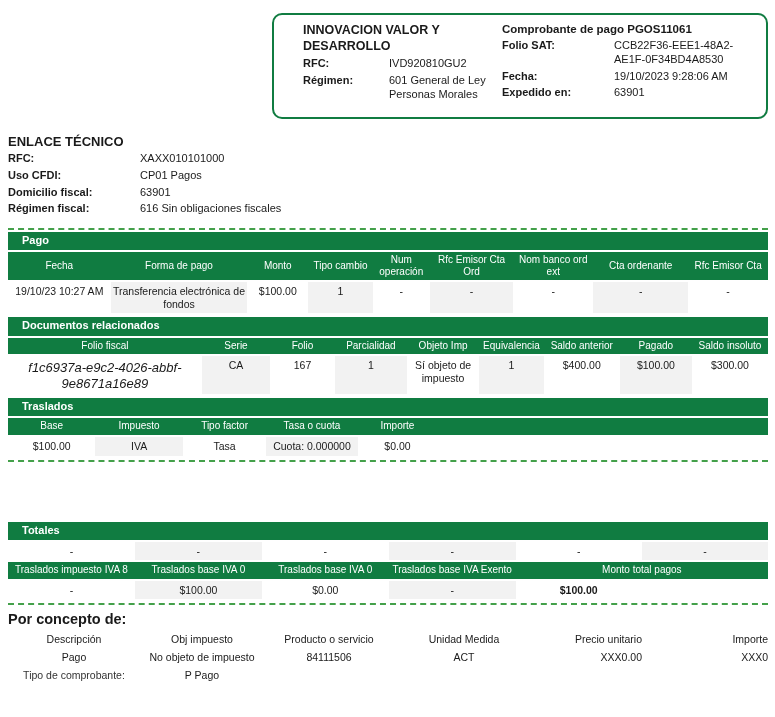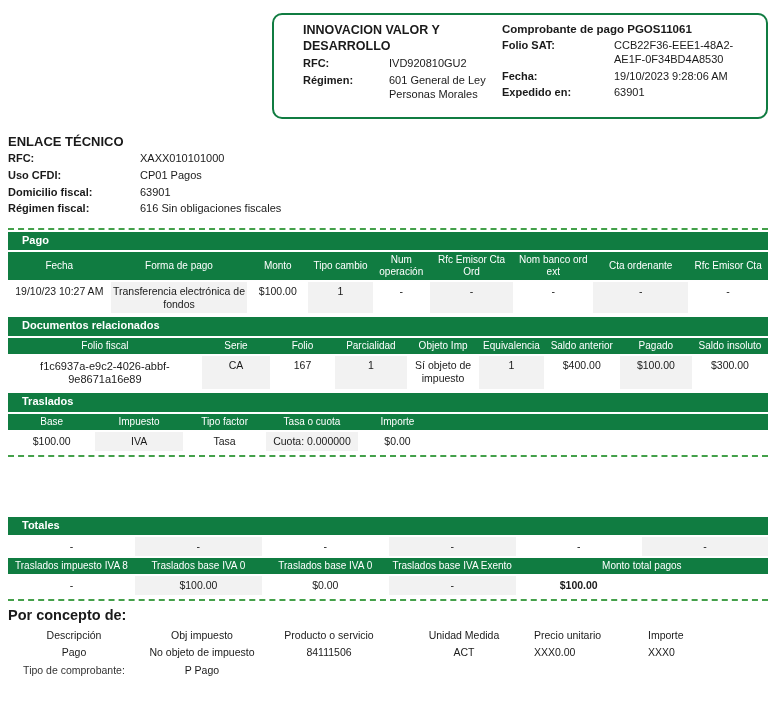--- a/index.html
+++ b/index.html
@@ -49,29 +49,29 @@
   th{
     background:var(--green);color:#fff;font-weight:normal;font-size:10px;
     padding:2px 2px 3px;text-align:center;line-height:1.15;
   }
   td{
     text-align:center;font-size:10.5px;padding:3px 2px;line-height:1.2;
     vertical-align:top;background:#fff;
   }
   td.g{background:var(--gray);}
   td.b{font-weight:bold;}
-  td.sm{font-size:11px;padding-top:4px;}
+  td.sm{font-size:13px;padding-top:4px;font-style:italic;}
   
   .totales{margin-top:60px;}
   
   .concepto{margin:6px 7px 0 8px;}
   .concepto-title{font-weight:bold;font-size:14.5px;margin-bottom:4px;}
   .cgrid{display:grid;grid-template-columns:132px 112px 130px 128px 1fr 120px;column-gap:6px;}
   .cgrid div{font-size:10.5px;line-height:1.3;padding:2px 0;text-align:center;}
-  .cgrid .num{text-align:left;}
+  .cgrid .num{text-align:right;}
   .tipo-label{font-size:9px;color:#333;}
 </style>
 </head>
 <body>
 
 <div class="hbox">
   <div class="hbox-left">
     <div class="emitter-name">INNOVACION VALOR Y DESARROLLO</div>
     <div class="kv">
       <span class="k">RFC:</span>

